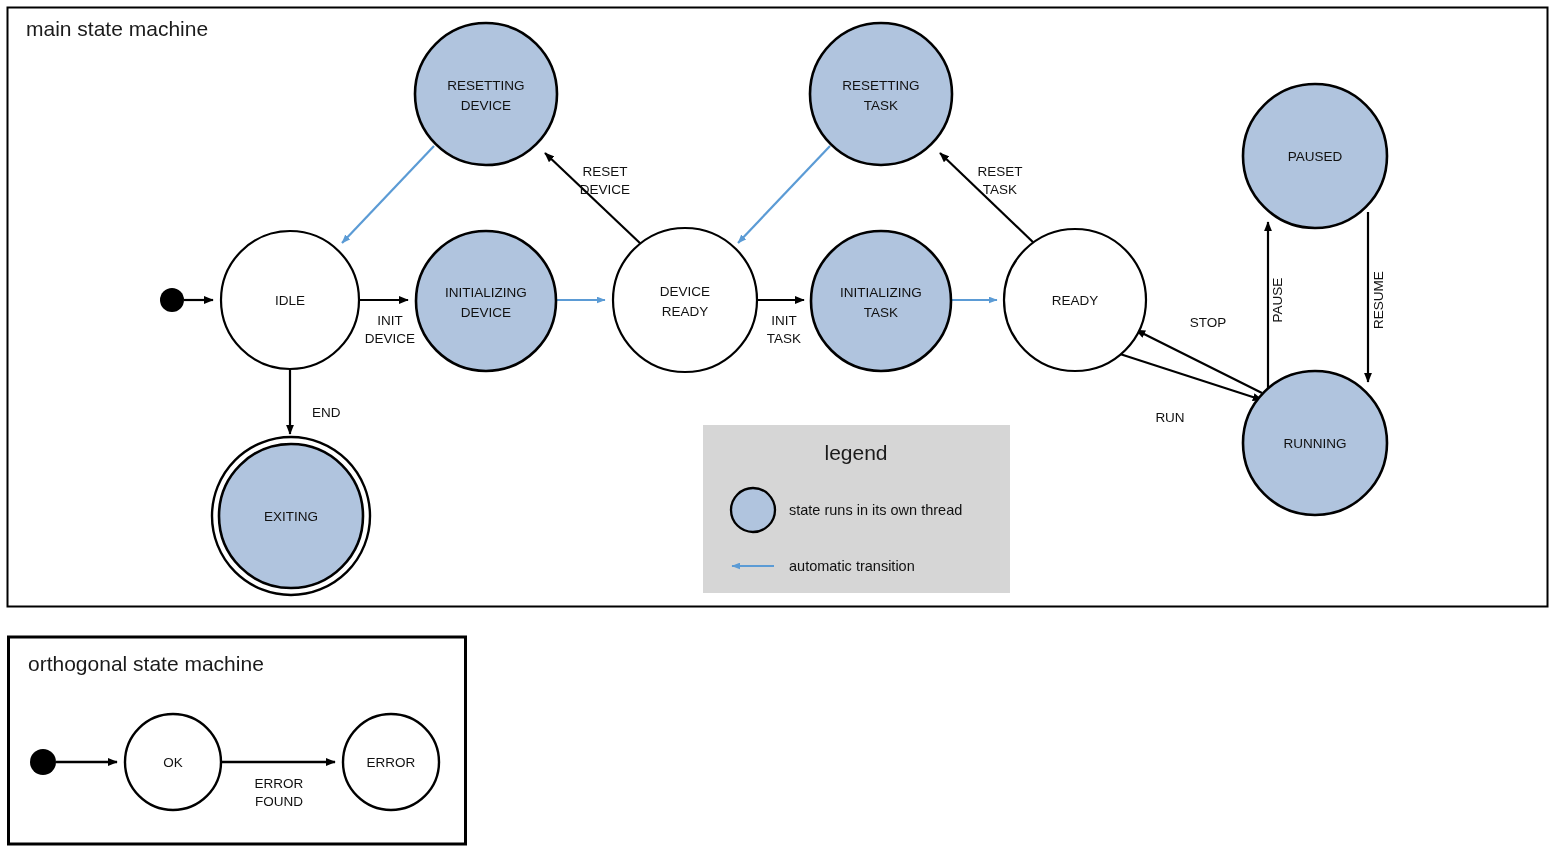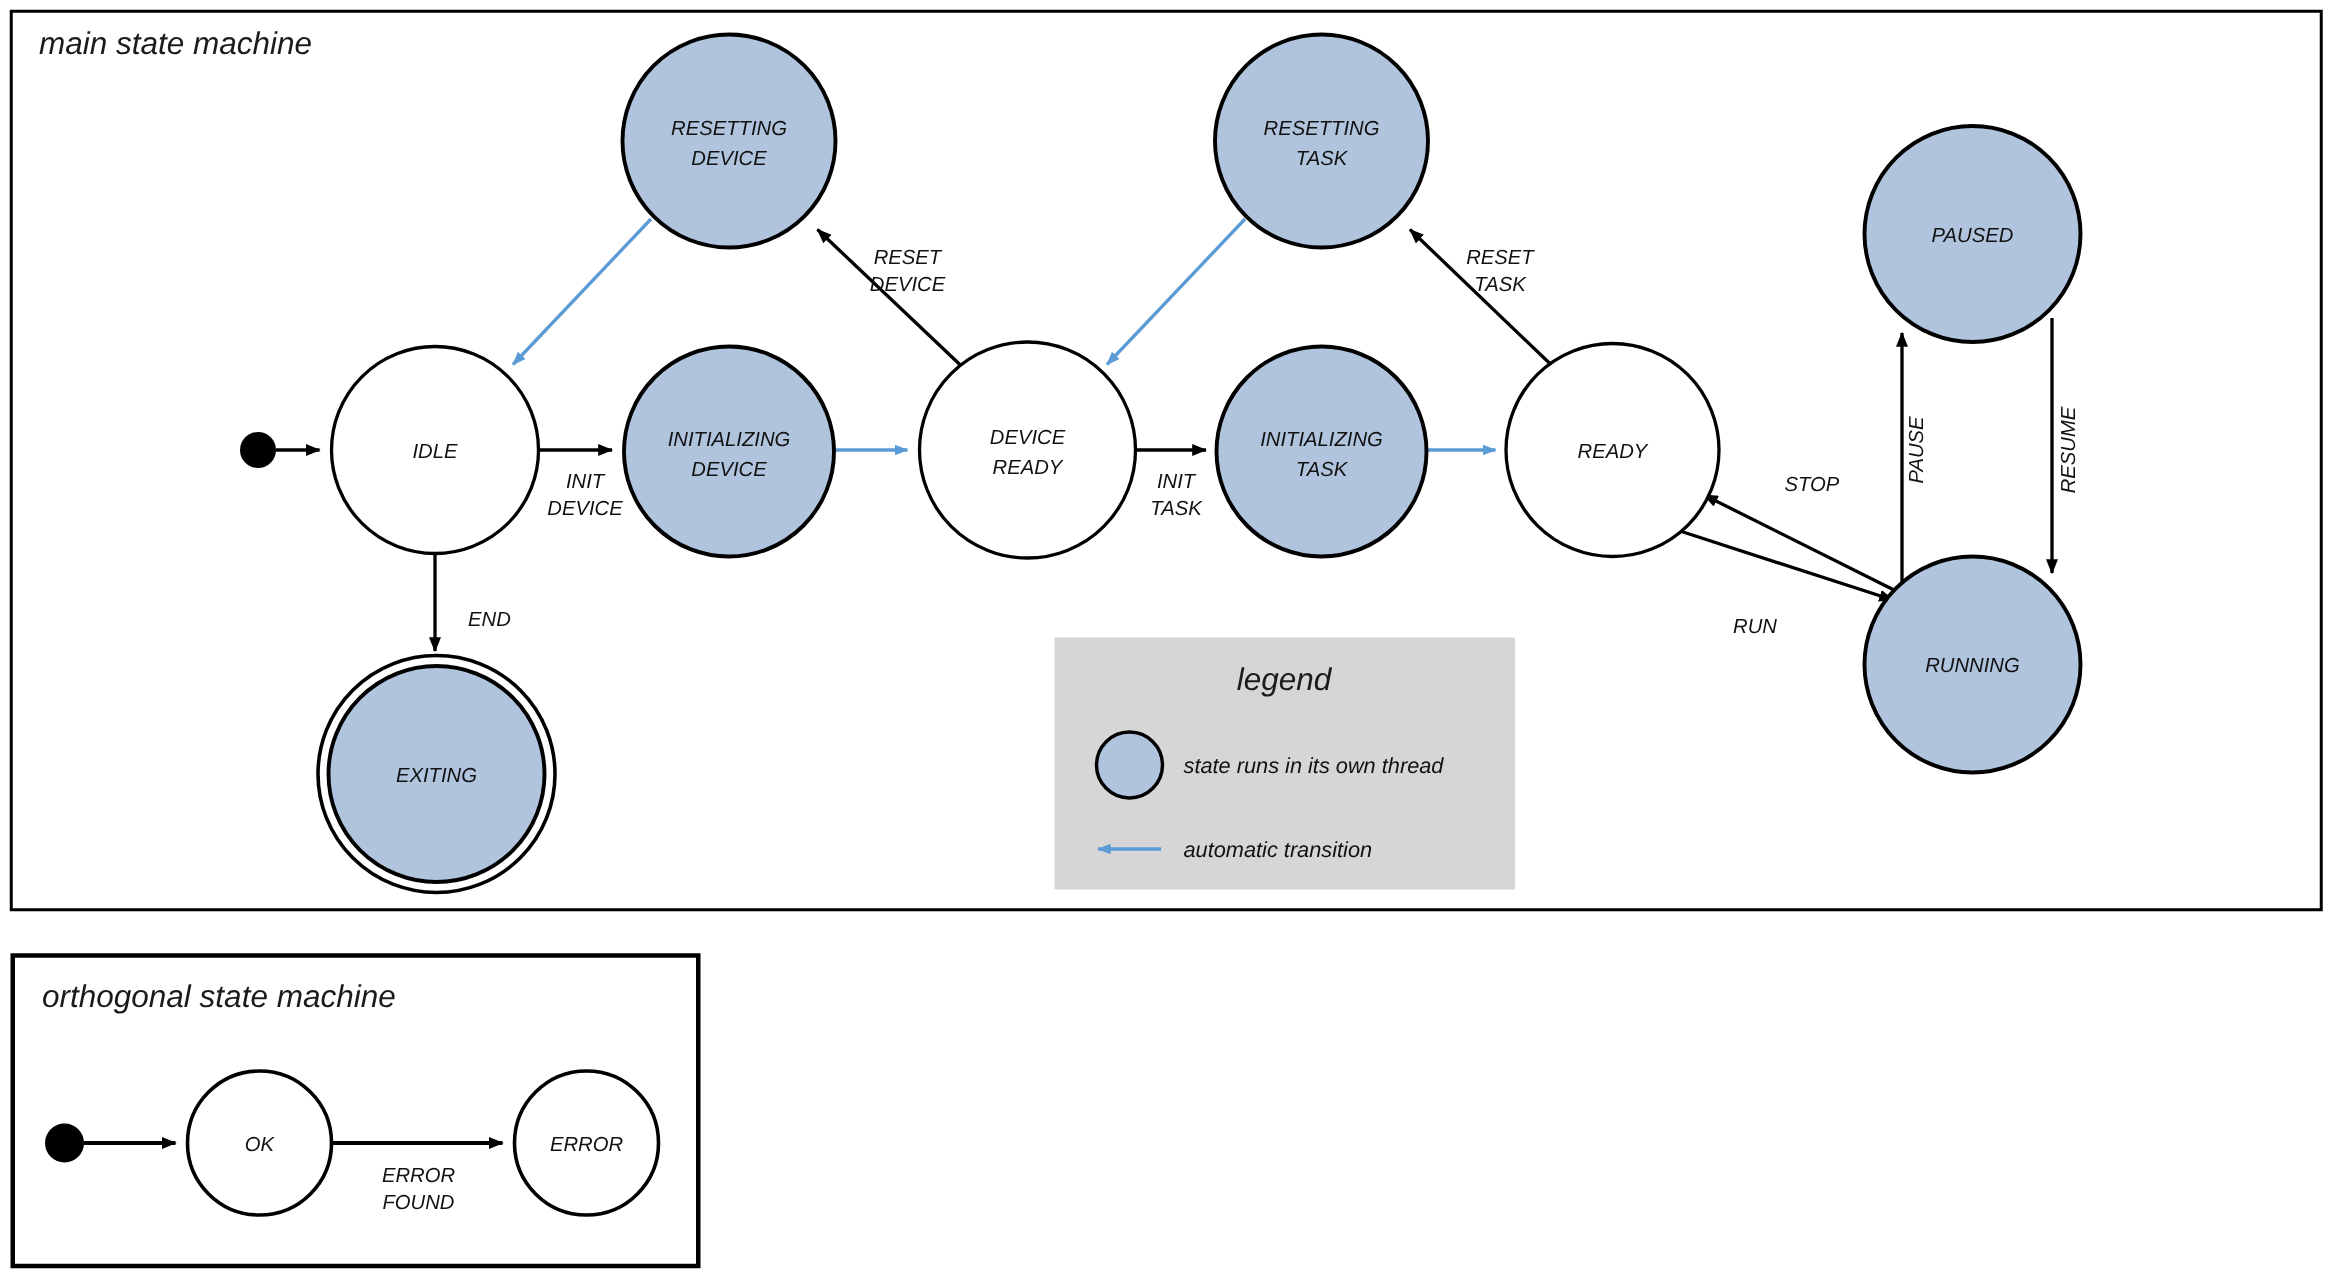--- a/index.html
+++ b/index.html
@@ -1,18 +1,18 @@
 <!DOCTYPE html>
 <html><head>
 <meta charset="utf-8">
 <style>
   html,body{margin:0;padding:0;background:#ffffff;}
   body{width:1555px;height:852px;overflow:hidden;
        font-family:"Liberation Sans","DejaVu Sans",sans-serif;}
-  #stage{position:relative;width:1439px;height:852px;font-style:italic;}
+  #stage{position:relative;width:1439px;height:852px;}
   svg#diagram{position:absolute;left:0;top:0;width:1555px;height:852px;}
   .boxTitle{font-size:21px;fill:#1b1b1b;}
   .stateLabel{font-size:13.5px;fill:#111111;}
   .edgeLabel{font-size:13.5px;fill:#111111;}
   .legendTitle{font-size:21px;fill:#1b1b1b;}
   .legendText{font-size:14.5px;fill:#111111;}
 </style>
 </head>
 <body>
 

